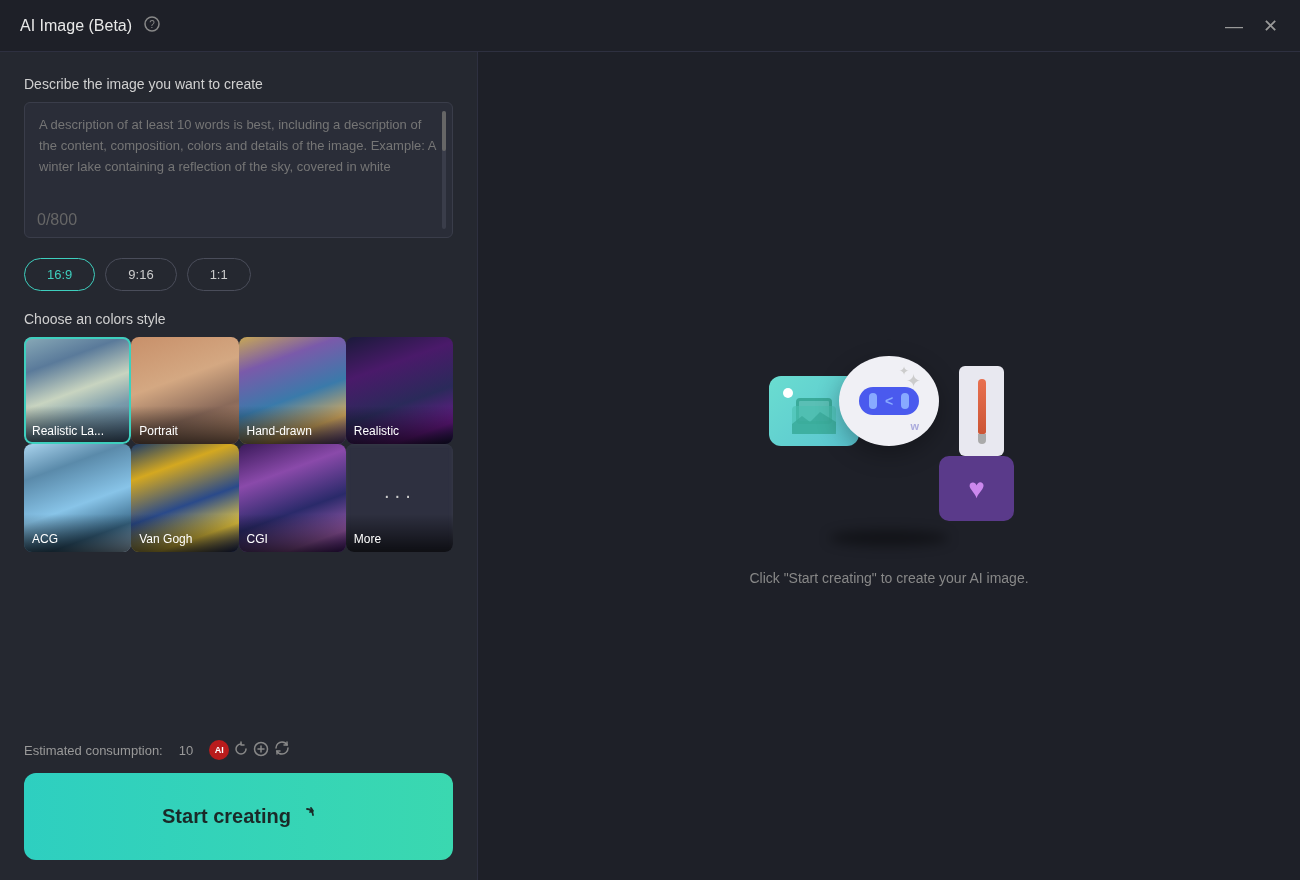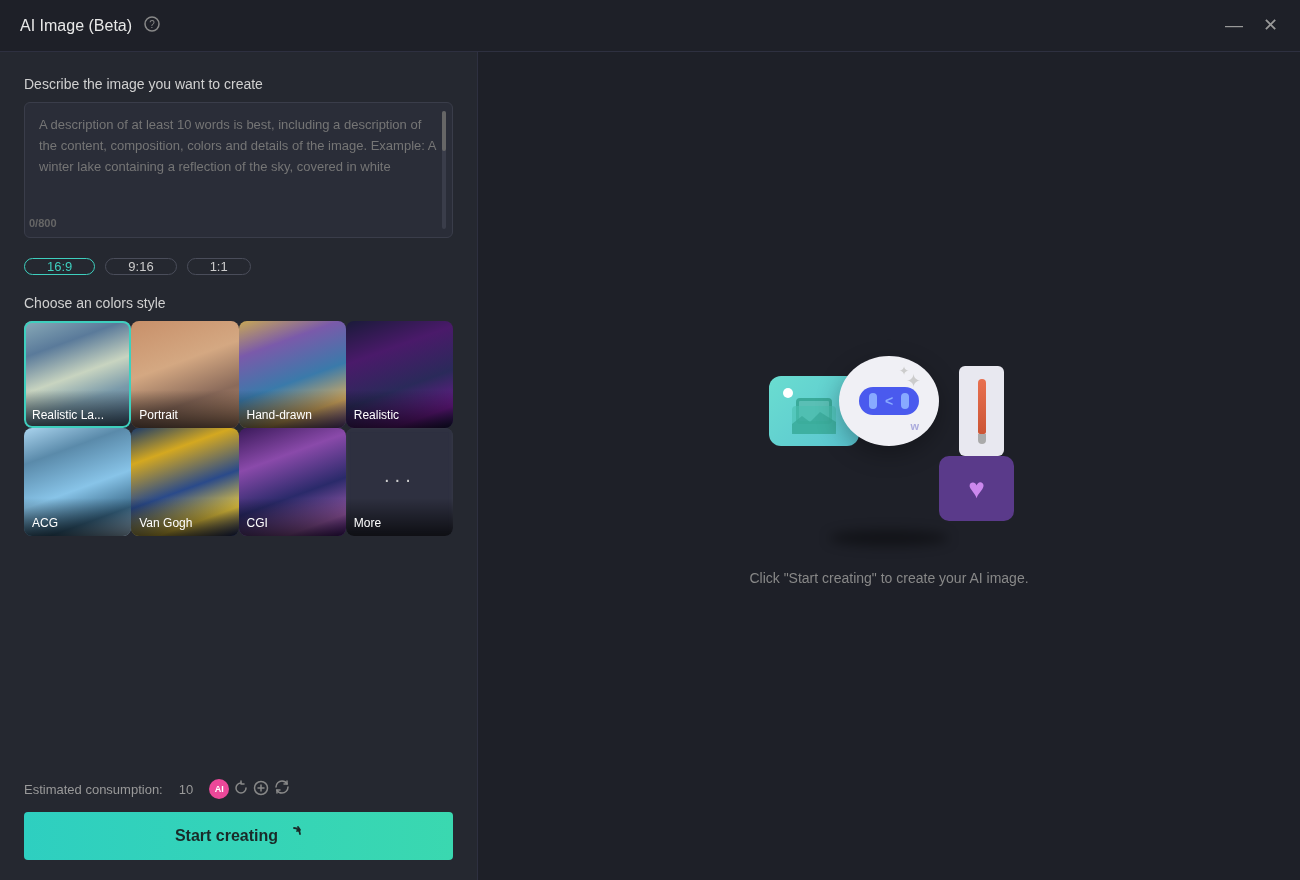--- a/index.html
+++ b/index.html
@@ -7,21 +7,21 @@
       width: 1300px;
       height: 880px;
       background: #1e2028;
       font-family: -apple-system, BlinkMacSystemFont, 'Segoe UI', sans-serif;
       color: #e0e0e0;
       overflow: hidden;
     }
 
     .title-bar {
       display: flex;
-      align-items: flex-start;
+      align-items: flex-end;
       justify-content: space-between;
       padding: 14px 20px;
       background: #1e2028;
       border-bottom: 1px solid #2e3040;
       height: 52px;
     }
     .title-bar-left {
       display: flex;
       align-items: center;
       gap: 10px;
@@ -85,24 +85,23 @@
       color: #888;
       font-size: 13px;
       line-height: 1.6;
       resize: none;
       min-height: 90px;
       font-family: inherit;
     }
     .char-count {
       position: absolute;
       bottom: 8px;
-      left: 4px;
-      font-size: 11px;
+      left: 12px;
+      font-size: 16px;
       color: #666;
-      font-weight: bold;
     }
     .scrollbar-track {
       position: absolute;
       right: 6px;
       top: 8px;
       bottom: 8px;
       width: 4px;
       background: #3a3d4a;
       border-radius: 2px;
     }
@@ -113,21 +112,21 @@
       border-radius: 2px;
     }
 
     
     .aspect-ratio-section {}
     .aspect-buttons {
       display: flex;
       gap: 10px;
     }
     .aspect-btn {
-      padding: 0 22px;
+      padding: 8px 22px;
       border-radius: 20px;
       border: 1px solid #4a4d5a;
       background: transparent;
       color: #ccc;
       font-size: 13px;
       cursor: pointer;
       transition: all 0.15s;
     }
     .aspect-btn.active {
       border-color: #3ecfbe;
@@ -208,33 +207,33 @@
     }
     .icon-circle {
       width: 20px;
       height: 20px;
       border-radius: 50%;
       display: flex;
       align-items: center;
       justify-content: center;
       font-size: 10px;
     }
-    .ic-ai { background: #ec4899; color: #fff; font-weight: 700; font-size: 9px; }
+    .ic-ai { background: #b91c1c; color: #fff; font-weight: 700; font-size: 9px; }
     .ic-refresh { color: #888; font-size: 14px; }
     .ic-plus { color: #888; font-size: 14px; }
     .ic-sync { color: #888; font-size: 16px; }
 
     .start-btn {
       width: 100%;
-      padding: 14px;
+      padding: 32px;
       background: linear-gradient(90deg, #2ecfc0, #3ad8b0);
       border: none;
-      border-radius: 4px;
+      border-radius: 12px;
       color: #1a2a28;
-      font-size: 16px;
+      font-size: 20px;
       font-weight: 600;
       cursor: pointer;
       display: flex;
       align-items: center;
       justify-content: center;
       gap: 8px;
       transition: opacity 0.15s;
     }
 
     

